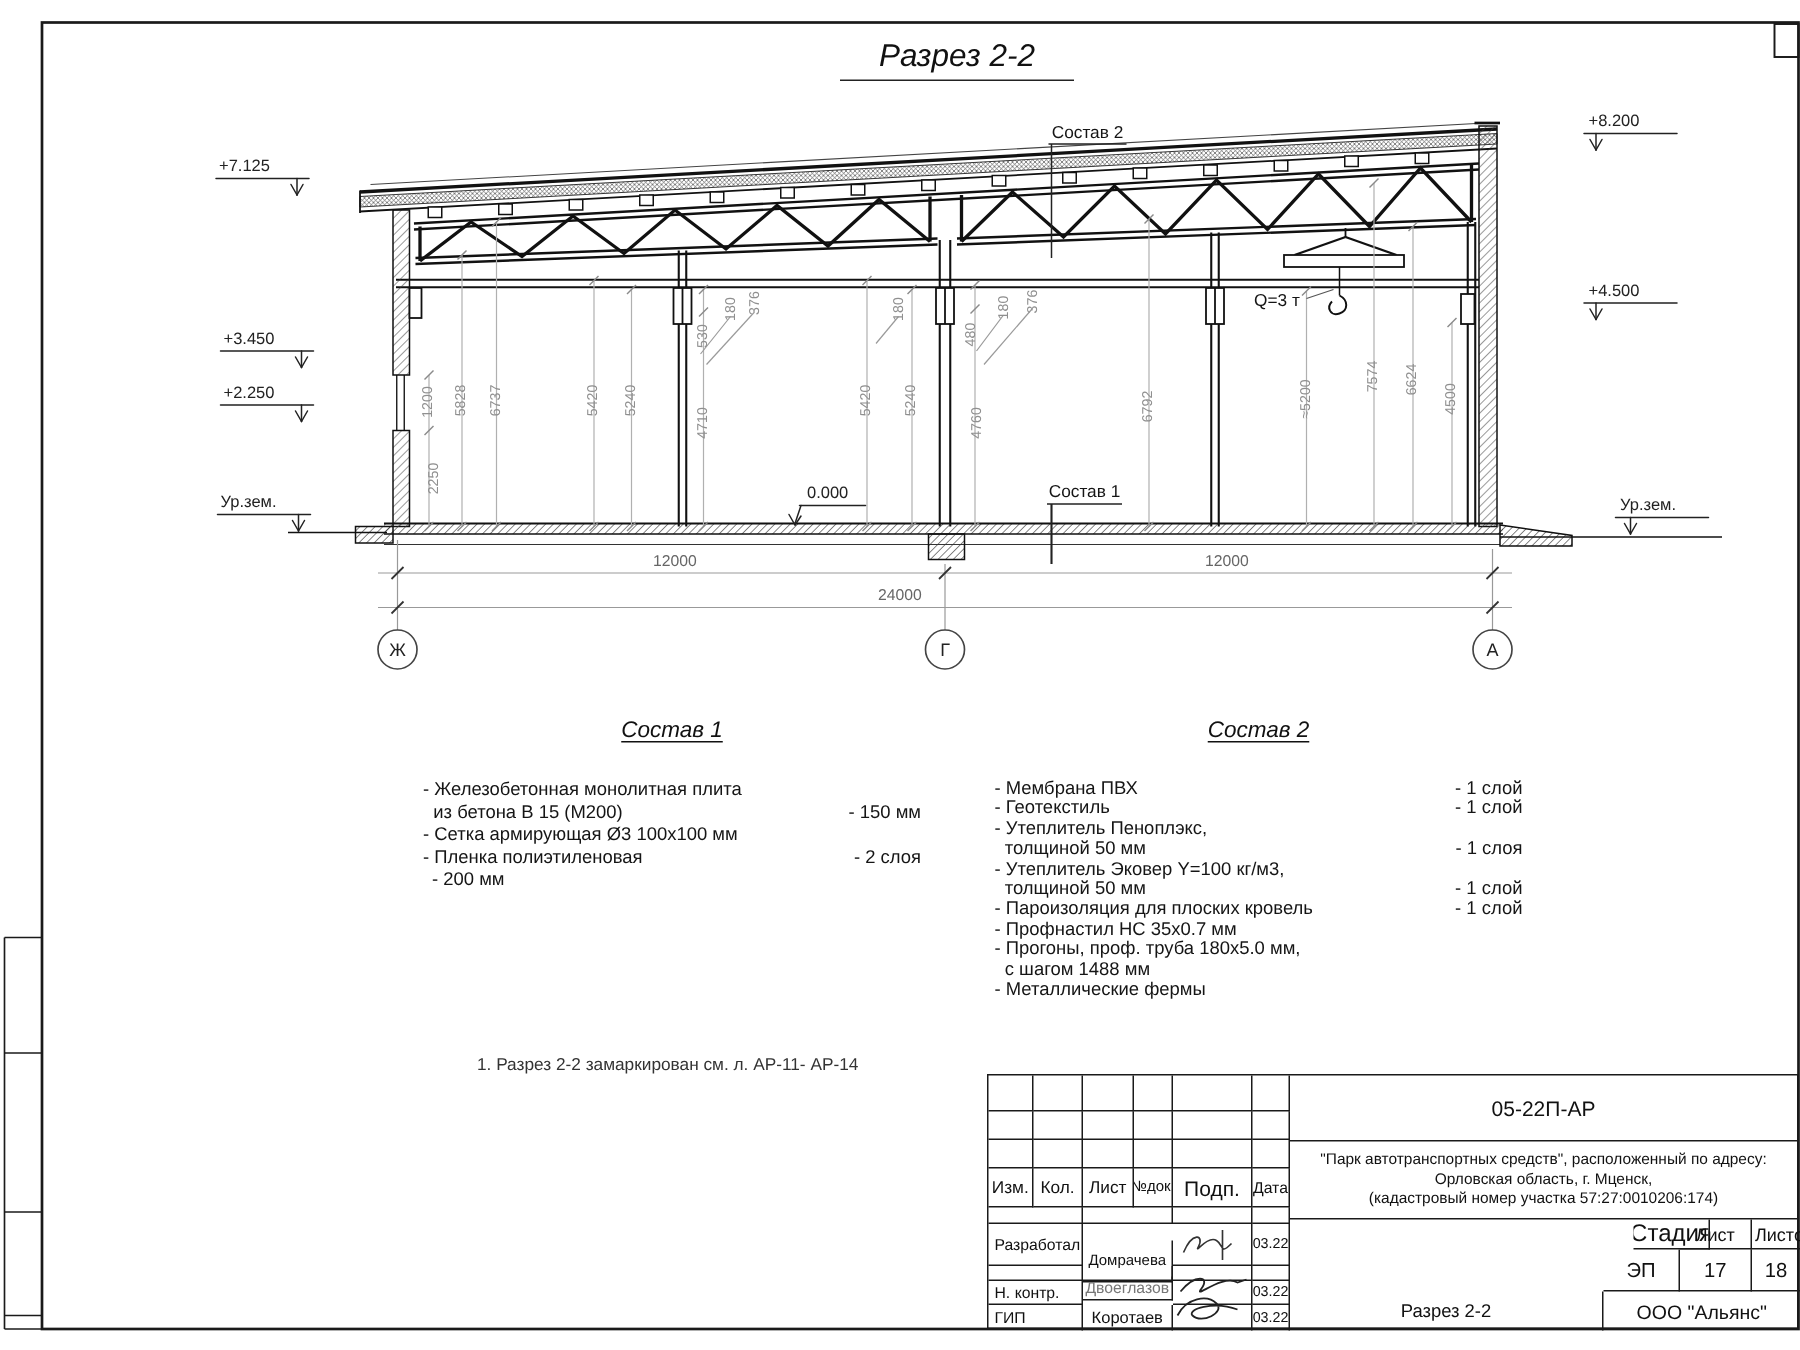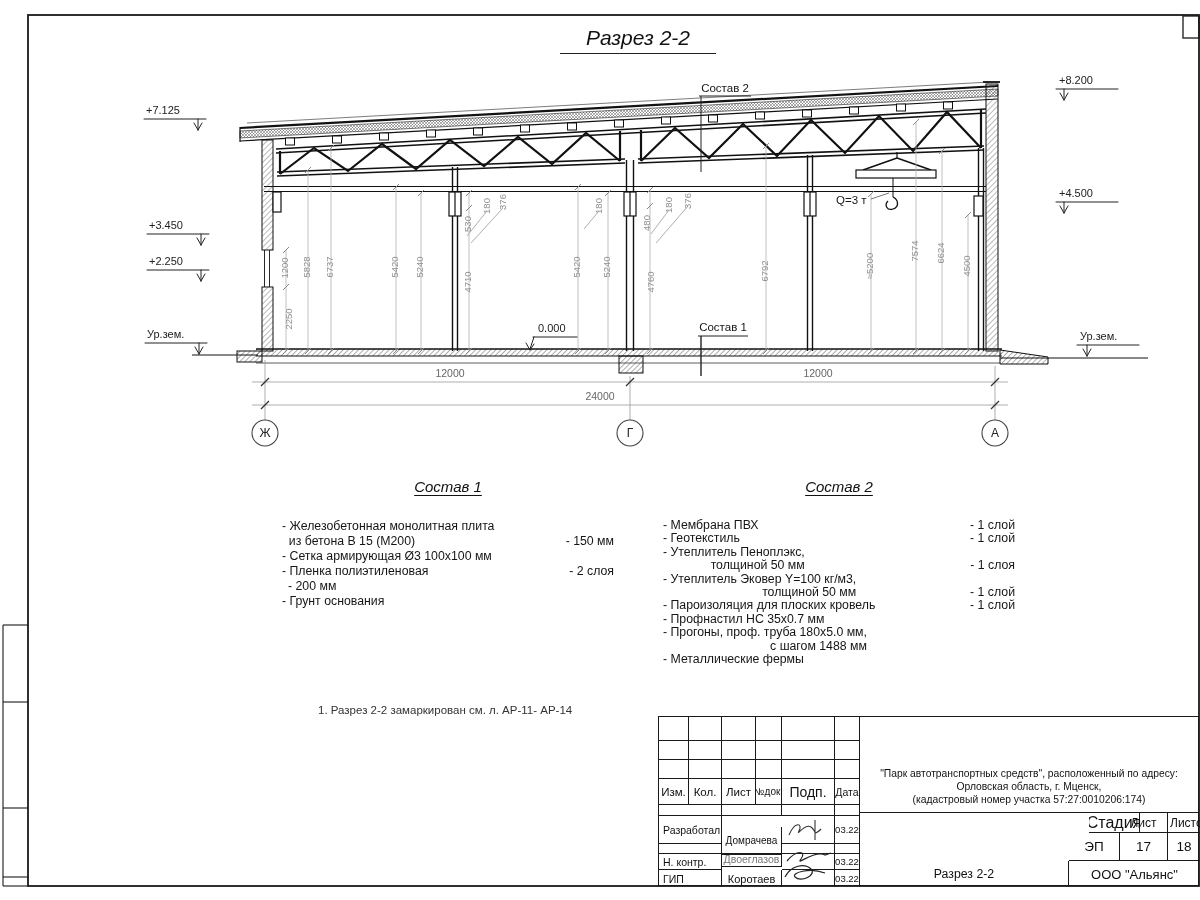--- a/index.html
+++ b/index.html
@@ -14,21 +14,21 @@
   
   .mat-block{font-size:12.3px;color:#151515;}
   .mat-title{font-style:italic;font-size:15px;text-align:center;text-decoration:underline;
     text-underline-offset:3px;margin-bottom:24px;color:#111;}
   .mat-item{display:flex;justify-content:space-between;align-items:flex-end;}
   .mat-name{white-space:pre-line;}
   .mat-val{white-space:nowrap;padding-left:6px;}
   #sostav1{left:282px;top:478px;width:332px;}
   #sostav1 .mat-item{line-height:15px;}
   #sostav2{left:663px;top:478px;width:352px;}
-  #sostav2 .mat-item{line-height:13.4px;text-align:right;}
+  #sostav2 .mat-item{line-height:13.4px;}
   #note{left:318px;top:704px;font-size:11.5px;color:#333;}
   
   #tb{left:658px;top:716px;width:541px;height:170px;border:1.8px solid #1a1a1a;box-sizing:border-box;
       font-size:11px;color:#111;}
   .cell{position:absolute;box-sizing:border-box;border-right:1.3px solid #1a1a1a;border-bottom:1.3px solid #1a1a1a;
         display:flex;align-items:center;justify-content:center;overflow:hidden;text-align:center;}
   .noB{border-bottom:none;} .noR{border-right:none;}
   .pre{white-space:pre-line;}
   #tb .role{justify-content:flex-start;padding-left:4px;font-size:10.5px;}
   .sig-svg{position:absolute;pointer-events:none;}
@@ -391,24 +391,20 @@
         <span class="mat-name">- Сетка армирующая Ø3 100х100 мм</span>
         <span class="mat-val"></span>
       </div>
   <div class="mat-item">
         <span class="mat-name">- Пленка полиэтиленовая</span>
         <span class="mat-val">-  2 слоя</span>
       </div>
   <div class="mat-item">
         <span class="mat-val">- 200 мм</span>
       </div>
-  <div class="mat-item">
-        <span class="mat-name">- Грунт основания</span>
-        <span class="mat-val"></span>
-      </div>
 </div>
 
 <div id="sostav2" class="abs mat-block">
   <div class="mat-title">Состав 2</div>
   <div class="mat-item">
         <span class="mat-name">- Мембрана ПВХ</span>
         <span class="mat-val">- 1 слой</span>
       </div>
   <div class="mat-item">
         <span class="mat-name">- Геотекстиль</span>
@@ -487,20 +483,21 @@
   <div class="cell" style="left:176px;top:127px;width:25px;height:10px"></div>
   <div class="cell role" style="left:0;top:137px;width:63px;height:16px">Н. контр.</div>
   <div class="cell" style="left:63px;top:134px;width:60px;height:16px;font-size:10.5px;color:#777">Двоеглазов</div>
   <div class="cell" style="left:123px;top:137px;width:53px;height:16px"></div>
   <div class="cell" style="left:176px;top:137px;width:25px;height:16px;font-size:9.5px">03.22</div>
   <div class="cell role noB" style="left:0;top:153px;width:63px;height:17px">ГИП</div>
   <div class="cell noB" style="left:63px;top:153px;width:60px;height:17px;font-size:11px">Коротаев</div>
   <div class="cell noB" style="left:123px;top:153px;width:53px;height:17px"></div>
   <div class="cell noB" style="left:176px;top:153px;width:25px;height:17px;font-size:9.5px">03.22</div>
 
+  <div class="cell noR" style="left:201px;top:0;width:338px;height:44px;font-size:14px">05-22П-АР</div>
   <div class="cell noR pre" style="left:201px;top:44px;width:338px;height:52px;font-size:10.3px;line-height:13px">"Парк автотранспортных средств",  расположенный по адресу:
 Орловская область, г. Мценск,
 (кадастровый номер участка 57:27:0010206:174)</div>
   <div class="cell" style="left:430px;top:96px;width:51px;height:20px;font-size:16px">Стадия</div>
   <div class="cell" style="left:461px;top:96px;width:48px;height:20px;font-size:12px">Лист</div>
   <div class="cell noR" style="left:509px;top:96px;width:32px;height:20px;font-size:12px;justify-content:flex-start;padding-left:2px">Листов</div>
   <div class="cell" style="left:410px;top:116px;width:51px;height:28px;font-size:13.5px">ЭП</div>
   <div class="cell" style="left:461px;top:116px;width:48px;height:28px;font-size:13.5px">17</div>
   <div class="cell noR" style="left:509px;top:116px;width:32px;height:28px;font-size:13.5px">18</div>
   <div class="cell noB" style="left:201px;top:144px;width:209px;height:26px;font-size:12.3px">Разрез 2-2</div>

